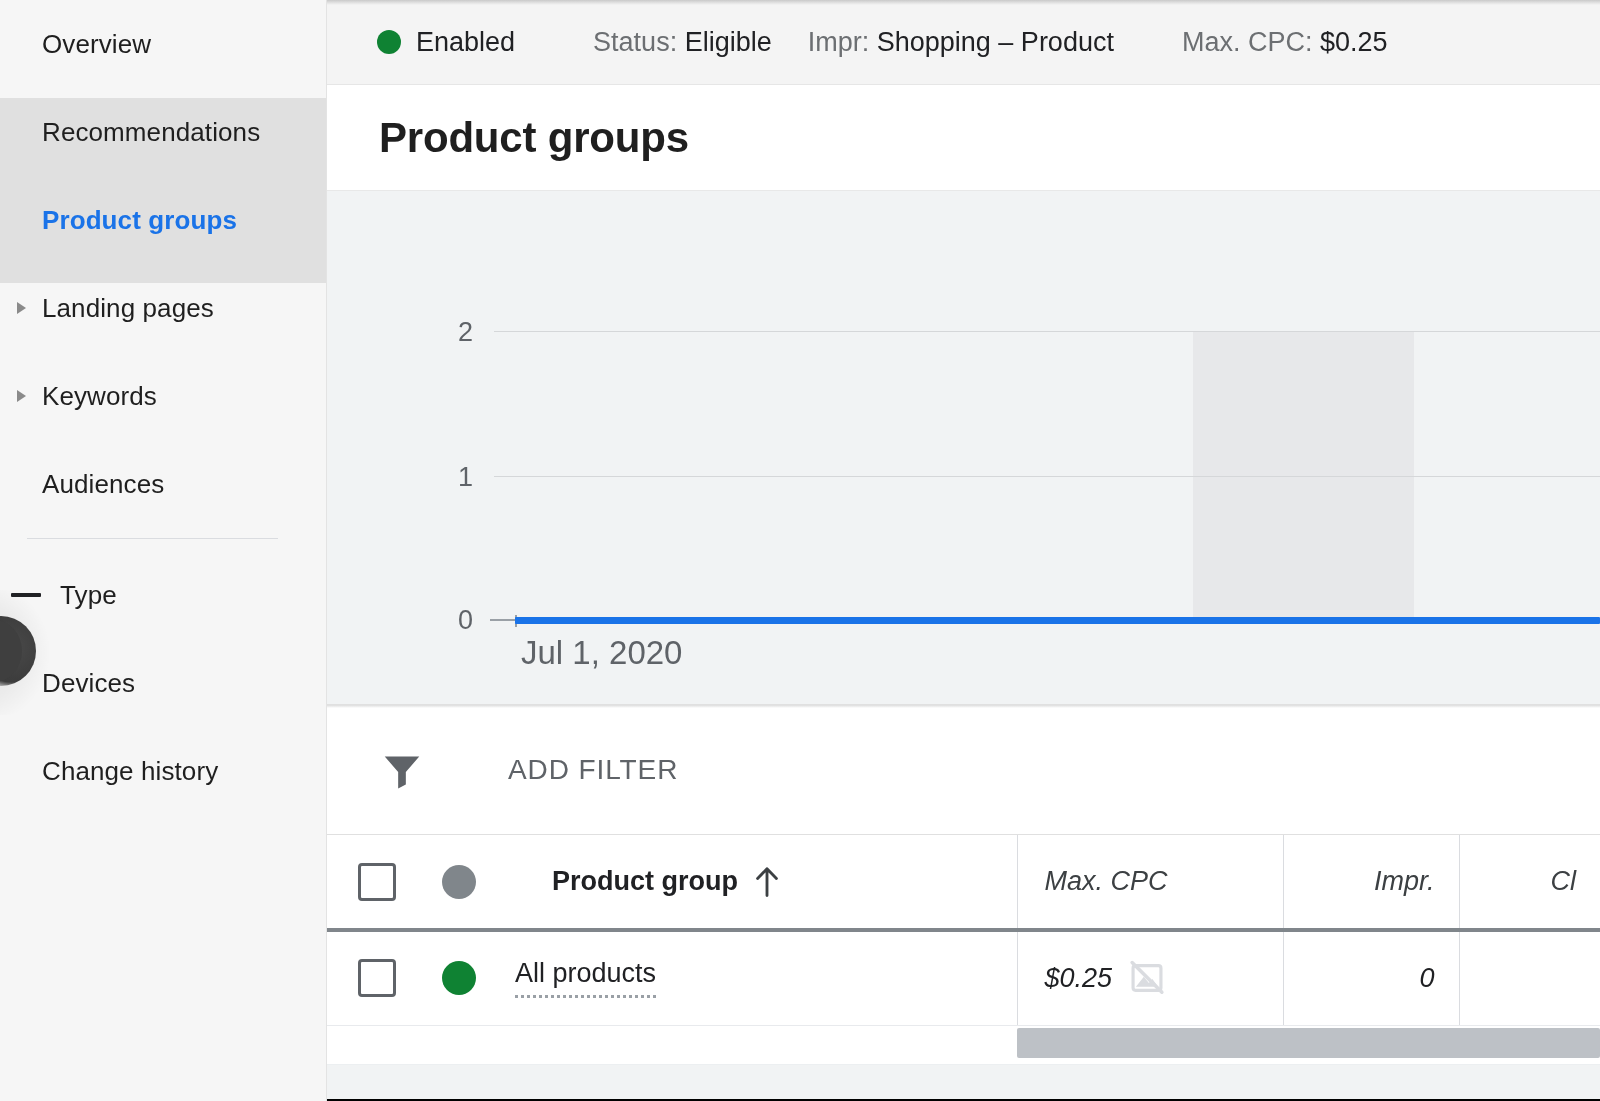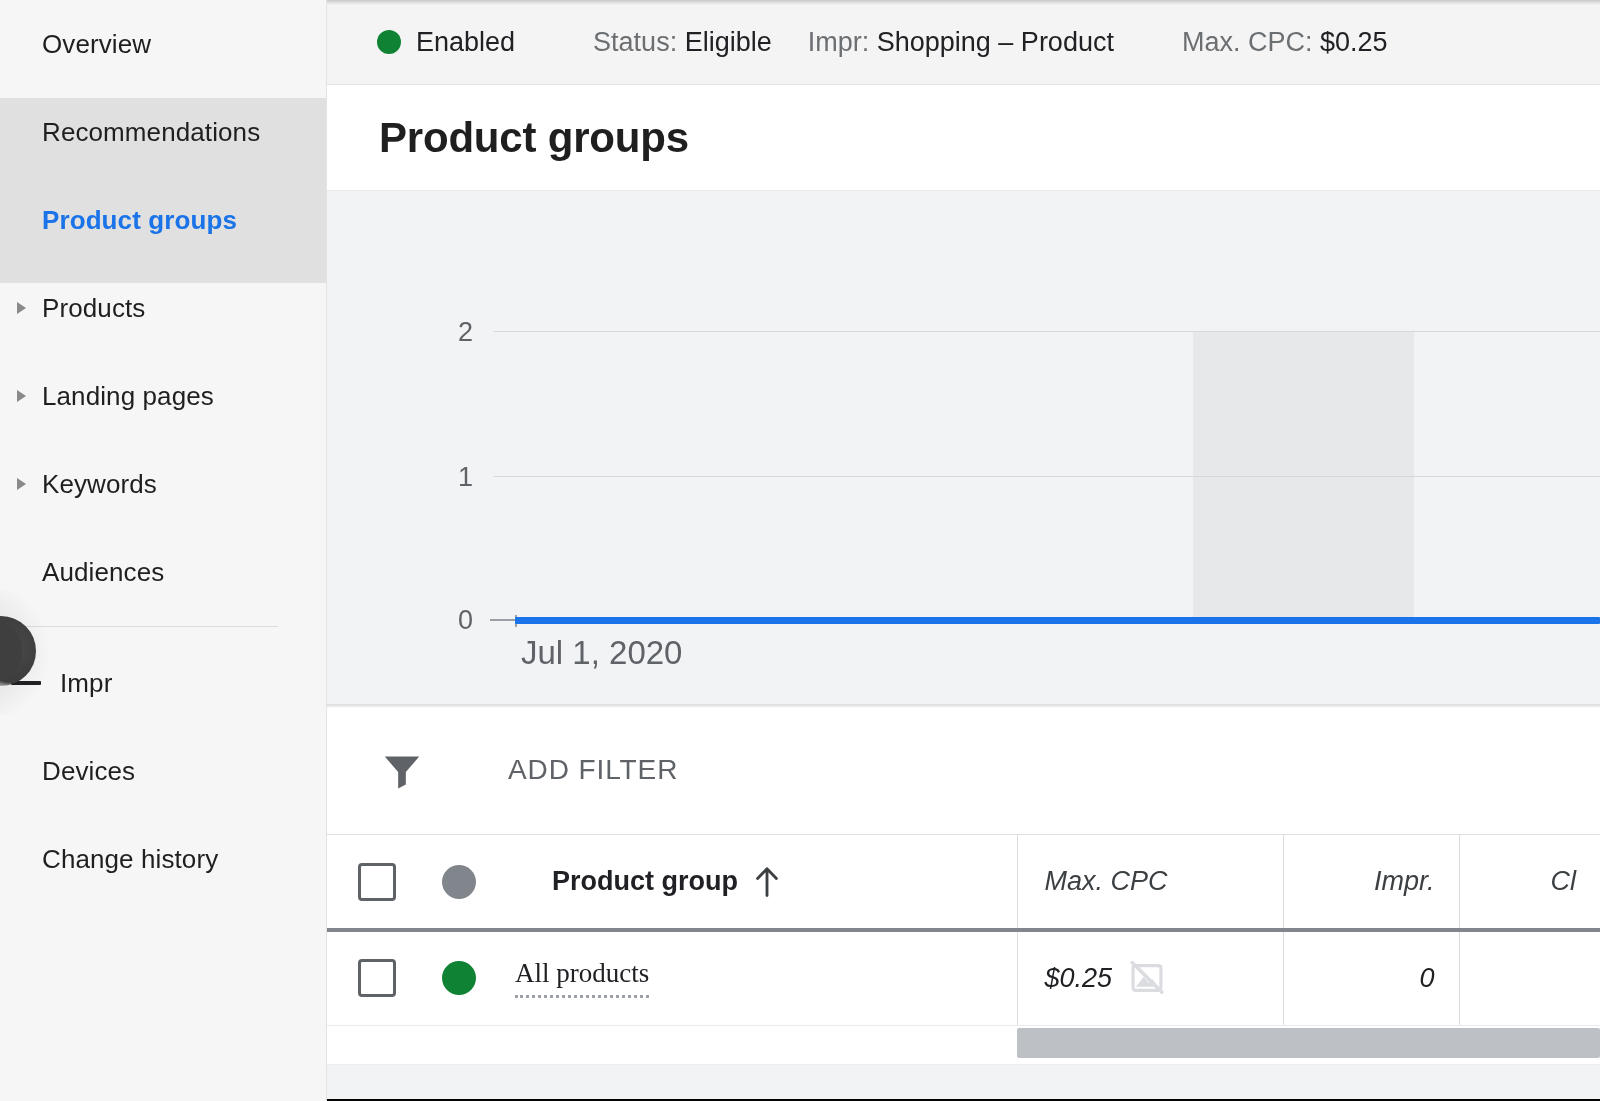--- a/index.html
+++ b/index.html
@@ -365,21 +365,20 @@
     padding-left: 37px;
   }
   .sort-arrow {
     margin-left: 16px;
     width: 26px;
     height: 32px;
     display: block;
   }
   .group-cell {
     padding-left: 37px;
-    font-family: Liberation Serif, serif;
   }
   .dotted-link {
     display: inline-block;
     border-bottom: 3px dotted #9aa0a6;
     padding-bottom: 8px;
     line-height: 1.05;
     cursor: pointer;
   }
   .cpc-cell {
     display: flex;
@@ -431,44 +430,40 @@
 
       <div class="nav-item">
         <span class="nav-label">Recommendations</span>
       </div>
 
       <div class="nav-item active">
         <span class="nav-label">Product groups</span>
       </div>
 
 
-      <div class="nav-item">
-        <span class="caret"></span>
-        <span class="nav-label">Products</span>
-      </div>
 
       <div class="nav-item">
         <span class="caret"></span>
         <span class="nav-label">Landing pages</span>
       </div>
 
       <div class="nav-item">
         <span class="caret"></span>
         <span class="nav-label">Keywords</span>
       </div>
 
       <div class="nav-item">
         <span class="nav-label">Audiences</span>
       </div>
 
       <div class="nav-divider"></div>
 
       <div class="nav-item less">
         <span class="minus"></span>
-        <span class="nav-label">Impr</span>
+        <span class="nav-label">Type</span>
       </div>
 
       <div class="nav-item">
         <span class="nav-label">Devices</span>
       </div>
 
       <div class="nav-item">
         <span class="nav-label">Change history</span>
       </div>
 

